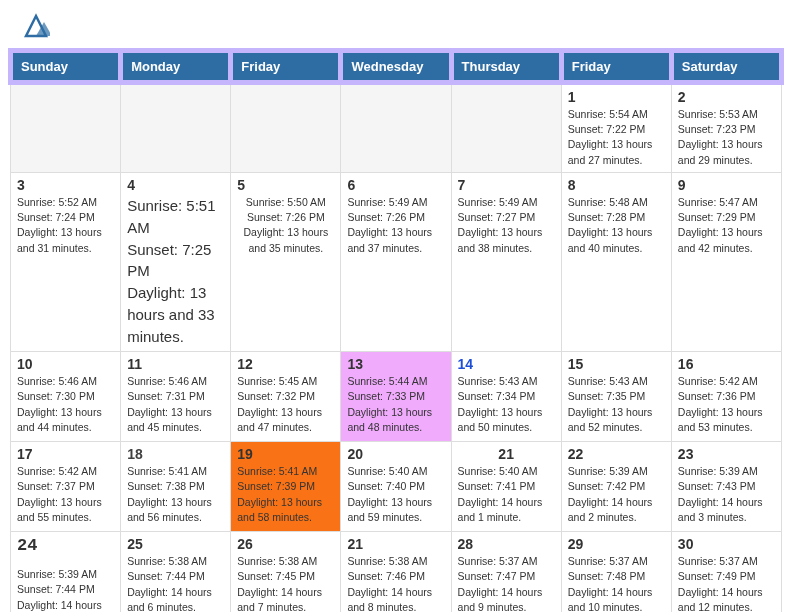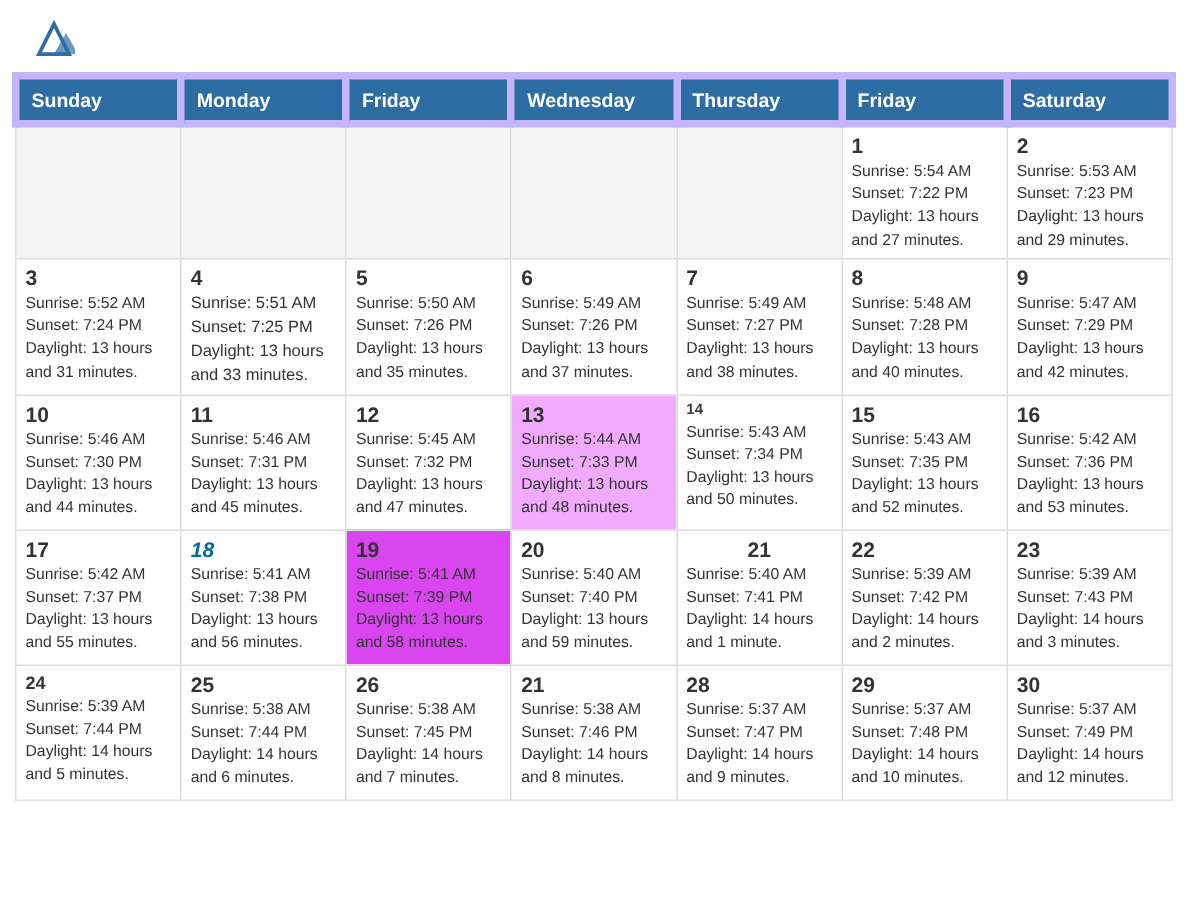--- a/index.html
+++ b/index.html
@@ -75,25 +75,25 @@
             <div class="day-info" style="font-size: 10.5px; color: rgb(51, 51, 51); line-height: 1.45;">Sunrise: 5:53 AM<br>Sunset: 7:23 PM<br>Daylight: 13 hours and 29 minutes.</div>
           </td>
         </tr>
         <tr>
           <td style="vertical-align: top; border: 1px solid rgb(221, 221, 221); padding: 4px 6px; min-height: 85px; height: 90px; width: calc(14.2857%); background: rgb(255, 255, 255);">
             <div class="day-num" style="font-size: 14px; font-weight: bold; color: rgb(51, 51, 51); margin-bottom: 2px;">3</div>
             <div class="day-info" style="font-size: 10.5px; color: rgb(51, 51, 51); line-height: 1.45;">Sunrise: 5:52 AM<br>Sunset: 7:24 PM<br>Daylight: 13 hours and 31 minutes.</div>
           </td>
           <td style="vertical-align: top; border: 1px solid rgb(221, 221, 221); padding: 4px 6px; min-height: 85px; height: 90px; width: calc(14.2857%); background: rgb(255, 255, 255);">
             <div class="day-num" style="font-size: 14px; font-weight: bold; color: rgb(51, 51, 51); margin-bottom: 2px;">4</div>
-            <div class="day-info" style="font-size: 11px; color: rgb(51, 51, 51); line-height: 1.45;">Sunrise: 5:51 AM<br>Sunset: 7:25 PM<br>Daylight: 13 hours and 33 minutes.</div>
+            <div class="day-info" style="font-size: 15px; color: rgb(51, 51, 51); line-height: 1.45;">Sunrise: 5:51 AM<br>Sunset: 7:25 PM<br>Daylight: 13 hours and 33 minutes.</div>
           </td>
           <td style="vertical-align: top; border: 1px solid rgb(221, 221, 221); padding: 4px 6px; min-height: 85px; height: 90px; width: calc(14.2857%); background: rgb(255, 255, 255);">
             <div class="day-num" style="font-size: 14px; font-weight: bold; color: rgb(51, 51, 51); margin-bottom: 2px;">5</div>
-            <div class="day-info" style="font-size: 10.5px; color: rgb(51, 51, 51); line-height: 1.45;">Sunrise: 5:50 AM<br>Sunset: 7:26 PM<br>Daylight: 13 hours and 35 minutes.</div>
+            <div class="day-info" style="font-size: 10.5px; color: rgb(51, 51, 51); line-height: 1.45; text-align: center;">Sunrise: 5:50 AM<br>Sunset: 7:26 PM<br>Daylight: 13 hours and 35 minutes.</div>
           </td>
           <td style="vertical-align: top; border: 1px solid rgb(221, 221, 221); padding: 4px 6px; min-height: 85px; height: 90px; width: calc(14.2857%); background: rgb(255, 255, 255);">
             <div class="day-num" style="font-size: 14px; font-weight: bold; color: rgb(51, 51, 51); margin-bottom: 2px;">6</div>
             <div class="day-info" style="font-size: 10.5px; color: rgb(51, 51, 51); line-height: 1.45;">Sunrise: 5:49 AM<br>Sunset: 7:26 PM<br>Daylight: 13 hours and 37 minutes.</div>
           </td>
           <td style="vertical-align: top; border: 1px solid rgb(221, 221, 221); padding: 4px 6px; min-height: 85px; height: 90px; width: calc(14.2857%); background: rgb(255, 255, 255);">
             <div class="day-num" style="font-size: 14px; font-weight: bold; color: rgb(51, 51, 51); margin-bottom: 2px;">7</div>
             <div class="day-info" style="font-size: 10.5px; color: rgb(51, 51, 51); line-height: 1.45;">Sunrise: 5:49 AM<br>Sunset: 7:27 PM<br>Daylight: 13 hours and 38 minutes.</div>
           </td>
           <td style="vertical-align: top; border: 1px solid rgb(221, 221, 221); padding: 4px 6px; min-height: 85px; height: 90px; width: calc(14.2857%); background: rgb(255, 255, 255);">
@@ -116,42 +116,42 @@
           </td>
           <td style="vertical-align: top; border: 1px solid rgb(221, 221, 221); padding: 4px 6px; min-height: 85px; height: 90px; width: calc(14.2857%); background: rgb(255, 255, 255);">
             <div class="day-num" style="font-size: 14px; font-weight: bold; color: rgb(51, 51, 51); margin-bottom: 2px;">12</div>
             <div class="day-info" style="font-size: 10.5px; color: rgb(51, 51, 51); line-height: 1.45;">Sunrise: 5:45 AM<br>Sunset: 7:32 PM<br>Daylight: 13 hours and 47 minutes.</div>
           </td>
           <td style="vertical-align: top; border: 1px solid rgb(221, 221, 221); padding: 4px 6px; min-height: 85px; height: 90px; width: calc(14.2857%); background: #f0abfc;">
             <div class="day-num" style="font-size: 14px; font-weight: bold; color: rgb(51, 51, 51); margin-bottom: 2px;">13</div>
             <div class="day-info" style="font-size: 10.5px; color: rgb(51, 51, 51); line-height: 1.45;">Sunrise: 5:44 AM<br>Sunset: 7:33 PM<br>Daylight: 13 hours and 48 minutes.</div>
           </td>
           <td style="vertical-align: top; border: 1px solid rgb(221, 221, 221); padding: 4px 6px; min-height: 85px; height: 90px; width: calc(14.2857%); background: rgb(255, 255, 255);">
-            <div class="day-num" style="font-size: 10px; font-weight: bold; color: #404040; margin-bottom: 2px;">14</div>
+            <div class="day-num" style="font-size: 14px; font-weight: bold; color: #1d4ed8; margin-bottom: 2px;">14</div>
             <div class="day-info" style="font-size: 10.5px; color: rgb(51, 51, 51); line-height: 1.45;">Sunrise: 5:43 AM<br>Sunset: 7:34 PM<br>Daylight: 13 hours and 50 minutes.</div>
           </td>
           <td style="vertical-align: top; border: 1px solid rgb(221, 221, 221); padding: 4px 6px; min-height: 85px; height: 90px; width: calc(14.2857%); background: rgb(255, 255, 255);">
             <div class="day-num" style="font-size: 14px; font-weight: bold; color: rgb(51, 51, 51); margin-bottom: 2px;">15</div>
             <div class="day-info" style="font-size: 10.5px; color: rgb(51, 51, 51); line-height: 1.45;">Sunrise: 5:43 AM<br>Sunset: 7:35 PM<br>Daylight: 13 hours and 52 minutes.</div>
           </td>
           <td style="vertical-align: top; border: 1px solid rgb(221, 221, 221); padding: 4px 6px; min-height: 85px; height: 90px; width: calc(14.2857%); background: rgb(255, 255, 255);">
             <div class="day-num" style="font-size: 14px; font-weight: bold; color: rgb(51, 51, 51); margin-bottom: 2px;">16</div>
             <div class="day-info" style="font-size: 10.5px; color: rgb(51, 51, 51); line-height: 1.45;">Sunrise: 5:42 AM<br>Sunset: 7:36 PM<br>Daylight: 13 hours and 53 minutes.</div>
           </td>
         </tr>
         <tr>
           <td style="vertical-align: top; border: 1px solid rgb(221, 221, 221); padding: 4px 6px; min-height: 85px; height: 90px; width: calc(14.2857%); background: rgb(255, 255, 255);">
             <div class="day-num" style="font-size: 14px; font-weight: bold; color: rgb(51, 51, 51); margin-bottom: 2px;">17</div>
             <div class="day-info" style="font-size: 10.5px; color: rgb(51, 51, 51); line-height: 1.45;">Sunrise: 5:42 AM<br>Sunset: 7:37 PM<br>Daylight: 13 hours and 55 minutes.</div>
           </td>
           <td style="vertical-align: top; border: 1px solid rgb(221, 221, 221); padding: 4px 6px; min-height: 85px; height: 90px; width: calc(14.2857%); background: rgb(255, 255, 255);">
-            <div class="day-num" style="font-size: 14px; font-weight: bold; color: #0369a1; margin-bottom: 2px; font-style: italic;">18</div>
+            <div class="day-num" style="font-size: 14px; font-weight: bold; color: #404040; margin-bottom: 2px;">18</div>
             <div class="day-info" style="font-size: 10.5px; color: rgb(51, 51, 51); line-height: 1.45;">Sunrise: 5:41 AM<br>Sunset: 7:38 PM<br>Daylight: 13 hours and 56 minutes.</div>
           </td>
-          <td style="vertical-align: top; border: 1px solid rgb(221, 221, 221); padding: 4px 6px; min-height: 85px; height: 90px; width: calc(14.2857%); background: #d946ef;">
+          <td style="vertical-align: top; border: 1px solid rgb(221, 221, 221); padding: 4px 6px; min-height: 85px; height: 90px; width: calc(14.2857%); background: #f97316;">
             <div class="day-num" style="font-size: 14px; font-weight: bold; color: rgb(51, 51, 51); margin-bottom: 2px;">19</div>
             <div class="day-info" style="font-size: 10.5px; color: rgb(51, 51, 51); line-height: 1.45;">Sunrise: 5:41 AM<br>Sunset: 7:39 PM<br>Daylight: 13 hours and 58 minutes.</div>
           </td>
           <td style="vertical-align: top; border: 1px solid rgb(221, 221, 221); padding: 4px 6px; min-height: 85px; height: 90px; width: calc(14.2857%); background: rgb(255, 255, 255);">
             <div class="day-num" style="font-size: 14px; font-weight: bold; color: rgb(51, 51, 51); margin-bottom: 2px;">20</div>
             <div class="day-info" style="font-size: 10.5px; color: rgb(51, 51, 51); line-height: 1.45;">Sunrise: 5:40 AM<br>Sunset: 7:40 PM<br>Daylight: 13 hours and 59 minutes.</div>
           </td>
           <td style="vertical-align: top; border: 1px solid rgb(221, 221, 221); padding: 4px 6px; min-height: 85px; height: 90px; width: calc(14.2857%); background: rgb(255, 255, 255);">
             <div class="day-num" style="font-size: 14px; font-weight: bold; color: rgb(51, 51, 51); margin-bottom: 2px; text-align: center;">21</div>
             <div class="day-info" style="font-size: 10.5px; color: rgb(51, 51, 51); line-height: 1.45;">Sunrise: 5:40 AM<br>Sunset: 7:41 PM<br>Daylight: 14 hours and 1 minute.</div>
@@ -160,21 +160,21 @@
             <div class="day-num" style="font-size: 14px; font-weight: bold; color: rgb(51, 51, 51); margin-bottom: 2px;">22</div>
             <div class="day-info" style="font-size: 10.5px; color: rgb(51, 51, 51); line-height: 1.45;">Sunrise: 5:39 AM<br>Sunset: 7:42 PM<br>Daylight: 14 hours and 2 minutes.</div>
           </td>
           <td style="vertical-align: top; border: 1px solid rgb(221, 221, 221); padding: 4px 6px; min-height: 85px; height: 90px; width: calc(14.2857%); background: rgb(255, 255, 255);">
             <div class="day-num" style="font-size: 14px; font-weight: bold; color: rgb(51, 51, 51); margin-bottom: 2px;">23</div>
             <div class="day-info" style="font-size: 10.5px; color: rgb(51, 51, 51); line-height: 1.45;">Sunrise: 5:39 AM<br>Sunset: 7:43 PM<br>Daylight: 14 hours and 3 minutes.</div>
           </td>
         </tr>
         <tr>
           <td style="vertical-align: top; border: 1px solid rgb(221, 221, 221); padding: 4px 6px; min-height: 85px; height: 90px; width: calc(14.2857%); background: rgb(255, 255, 255);">
-            <div class="day-num" style="font-size: 12px; font-weight: bold; color: rgb(51, 51, 51); margin-bottom: 2px;">24</div>
+            <div class="day-num" style="font-size: 17px; font-weight: bold; color: rgb(51, 51, 51); margin-bottom: 12px; font-family: Liberation Mono, monospace;">24</div>
             <div class="day-info" style="font-size: 10.5px; color: rgb(51, 51, 51); line-height: 1.45;">Sunrise: 5:39 AM<br>Sunset: 7:44 PM<br>Daylight: 14 hours and 5 minutes.</div>
           </td>
           <td style="vertical-align: top; border: 1px solid rgb(221, 221, 221); padding: 4px 6px; min-height: 85px; height: 90px; width: calc(14.2857%); background: rgb(255, 255, 255);">
             <div class="day-num" style="font-size: 14px; font-weight: bold; color: rgb(51, 51, 51); margin-bottom: 2px;">25</div>
             <div class="day-info" style="font-size: 10.5px; color: rgb(51, 51, 51); line-height: 1.45;">Sunrise: 5:38 AM<br>Sunset: 7:44 PM<br>Daylight: 14 hours and 6 minutes.</div>
           </td>
           <td style="vertical-align: top; border: 1px solid rgb(221, 221, 221); padding: 4px 6px; min-height: 85px; height: 90px; width: calc(14.2857%); background: rgb(255, 255, 255);">
             <div class="day-num" style="font-size: 14px; font-weight: bold; color: rgb(51, 51, 51); margin-bottom: 2px;">26</div>
             <div class="day-info" style="font-size: 10.5px; color: rgb(51, 51, 51); line-height: 1.45;">Sunrise: 5:38 AM<br>Sunset: 7:45 PM<br>Daylight: 14 hours and 7 minutes.</div>
           </td>

